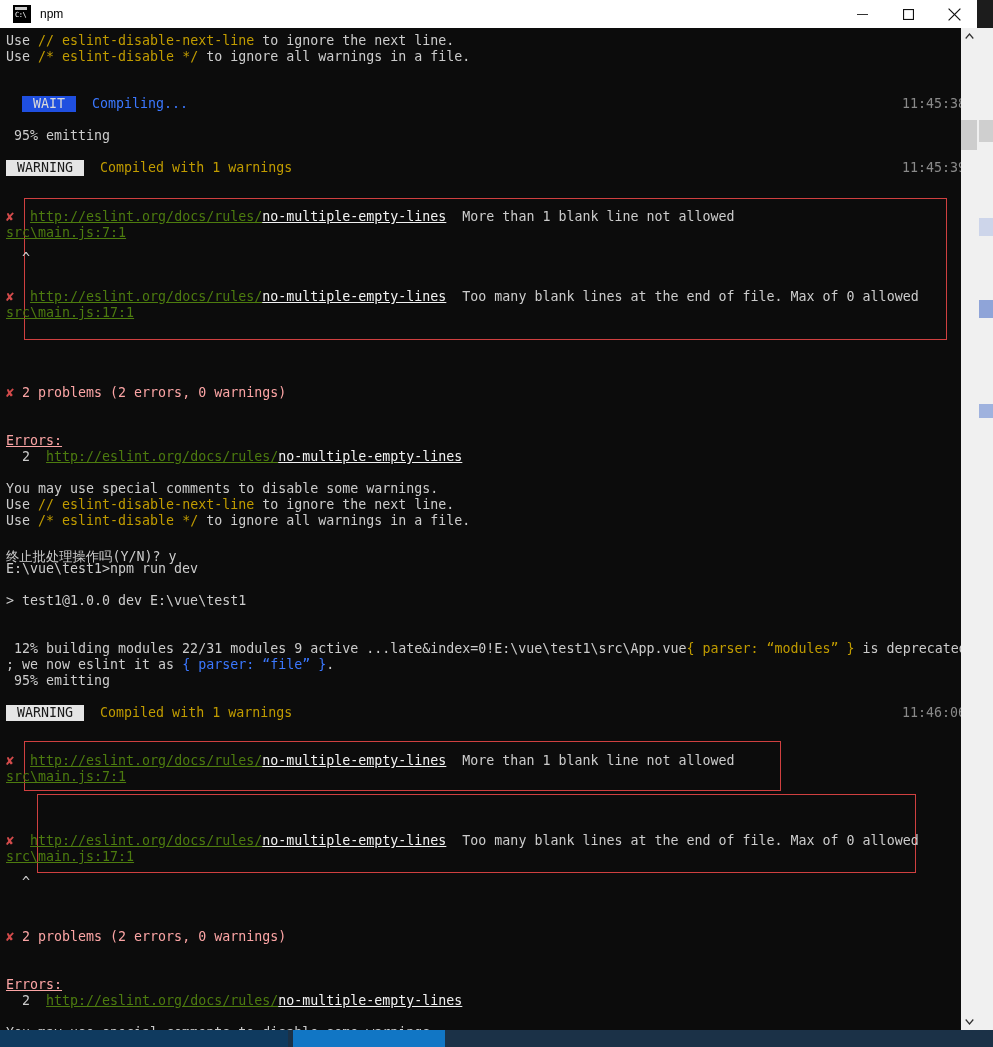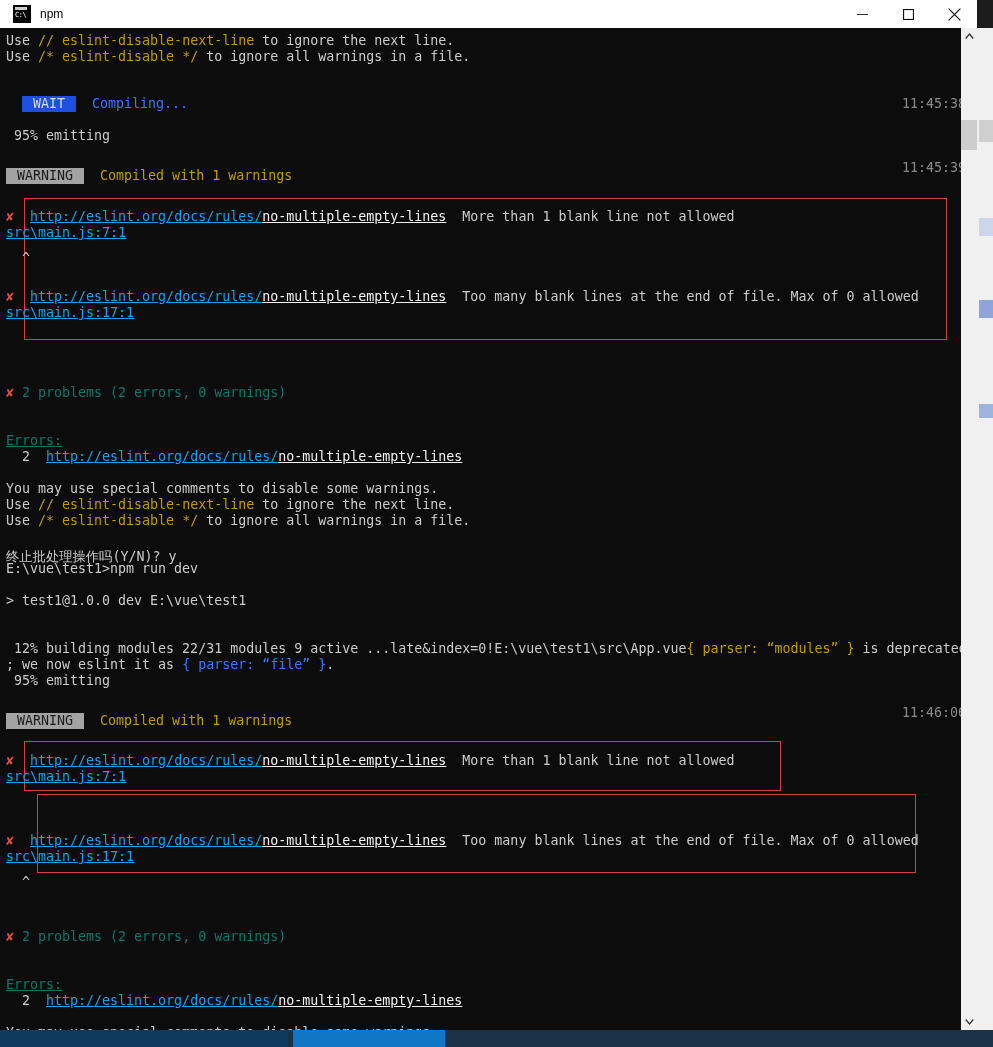--- a/index.html
+++ b/index.html
@@ -50,30 +50,30 @@
   .console{position:absolute;left:0;top:28px;width:961px;height:1002px;
            background:#0c0c0c;overflow:hidden;}
   .line{position:absolute;left:6px;white-space:pre;font-size:13.3px;line-height:16px;
         font-family:"DejaVu Sans Mono","Liberation Mono",monospace;color:#cccccc;letter-spacing:0px;}
   .ts{position:absolute;white-space:pre;font-size:13.3px;line-height:16px;color:#8a8a8a;
       font-family:"DejaVu Sans Mono","Liberation Mono",monospace;}
 
   .c-white{color:#cccccc;}
   .c-gold{color:#c19c00;}
   .c-red{color:#d34b4b;}
-  .c-salmon{color:#0f766e;}
+  .c-salmon{color:#fca5a5;}
   .c-blue{color:#3b78ff;}
-  .c-dim{color:#0ea5e9;}
+  .c-dim{color:#4d7c0f;}
   .u{text-decoration:underline;}
   .bold{font-weight:normal;color:#f2f2f2;}
 
   .badge{display:inline-block;padding:0 3px;font-size:13.3px;line-height:16px;
          font-family:"DejaVu Sans Mono","Liberation Mono",monospace;}
   .badge-wait{background:#1f4fe0;color:#d9d9d9;}
-  .badge-warning{background:#a3a3a3;color:#1a1a1a;margin-top:8px;}
+  .badge-warning{background:#e5e5e5;color:#1a1a1a;}
 
   .errbox{position:absolute;border:1px solid #d04040;}
 
   
   .vscroll{position:absolute;left:961px;top:28px;width:16px;height:1002px;background:#f0f0f0;}
   .vs-arrow{position:absolute;left:0;width:16px;height:17px;display:flex;align-items:center;
             justify-content:center;color:#303030;}
   .vs-arrow.top{top:0;}
   .vs-arrow.bot{bottom:0;}
   .vs-thumb{position:absolute;left:0;top:92px;width:16px;height:30px;background:#cdcdcd;}

